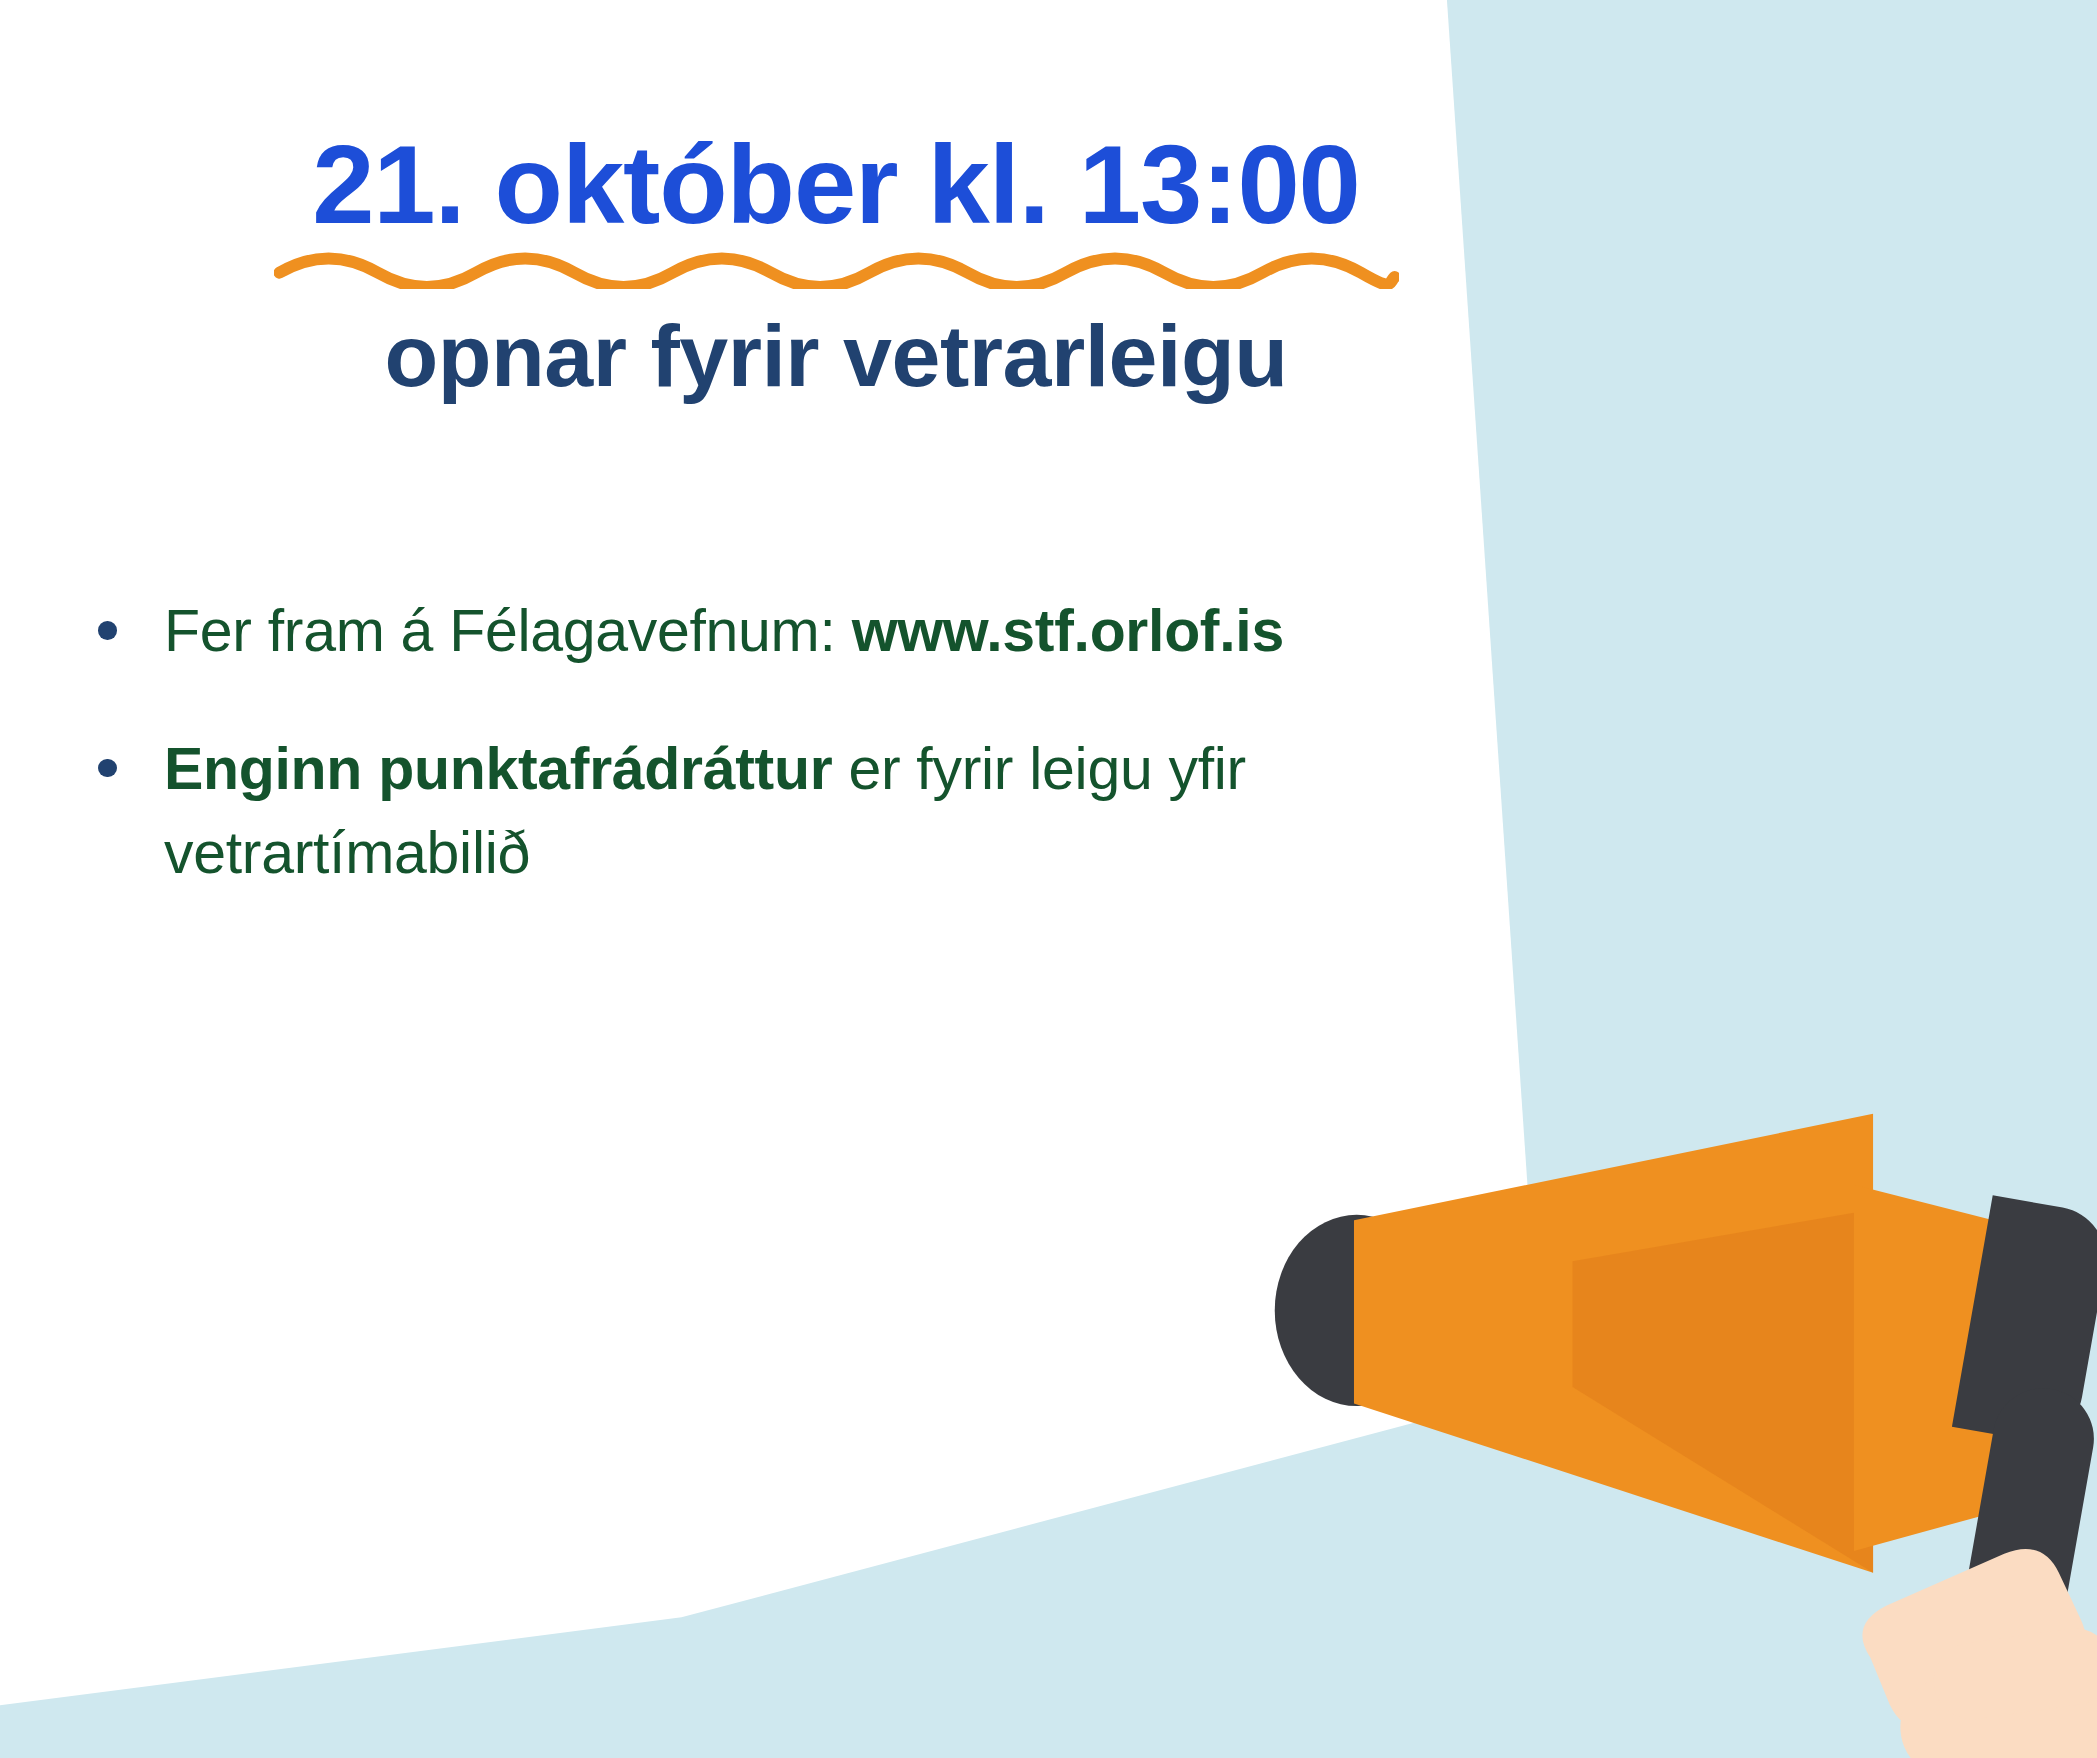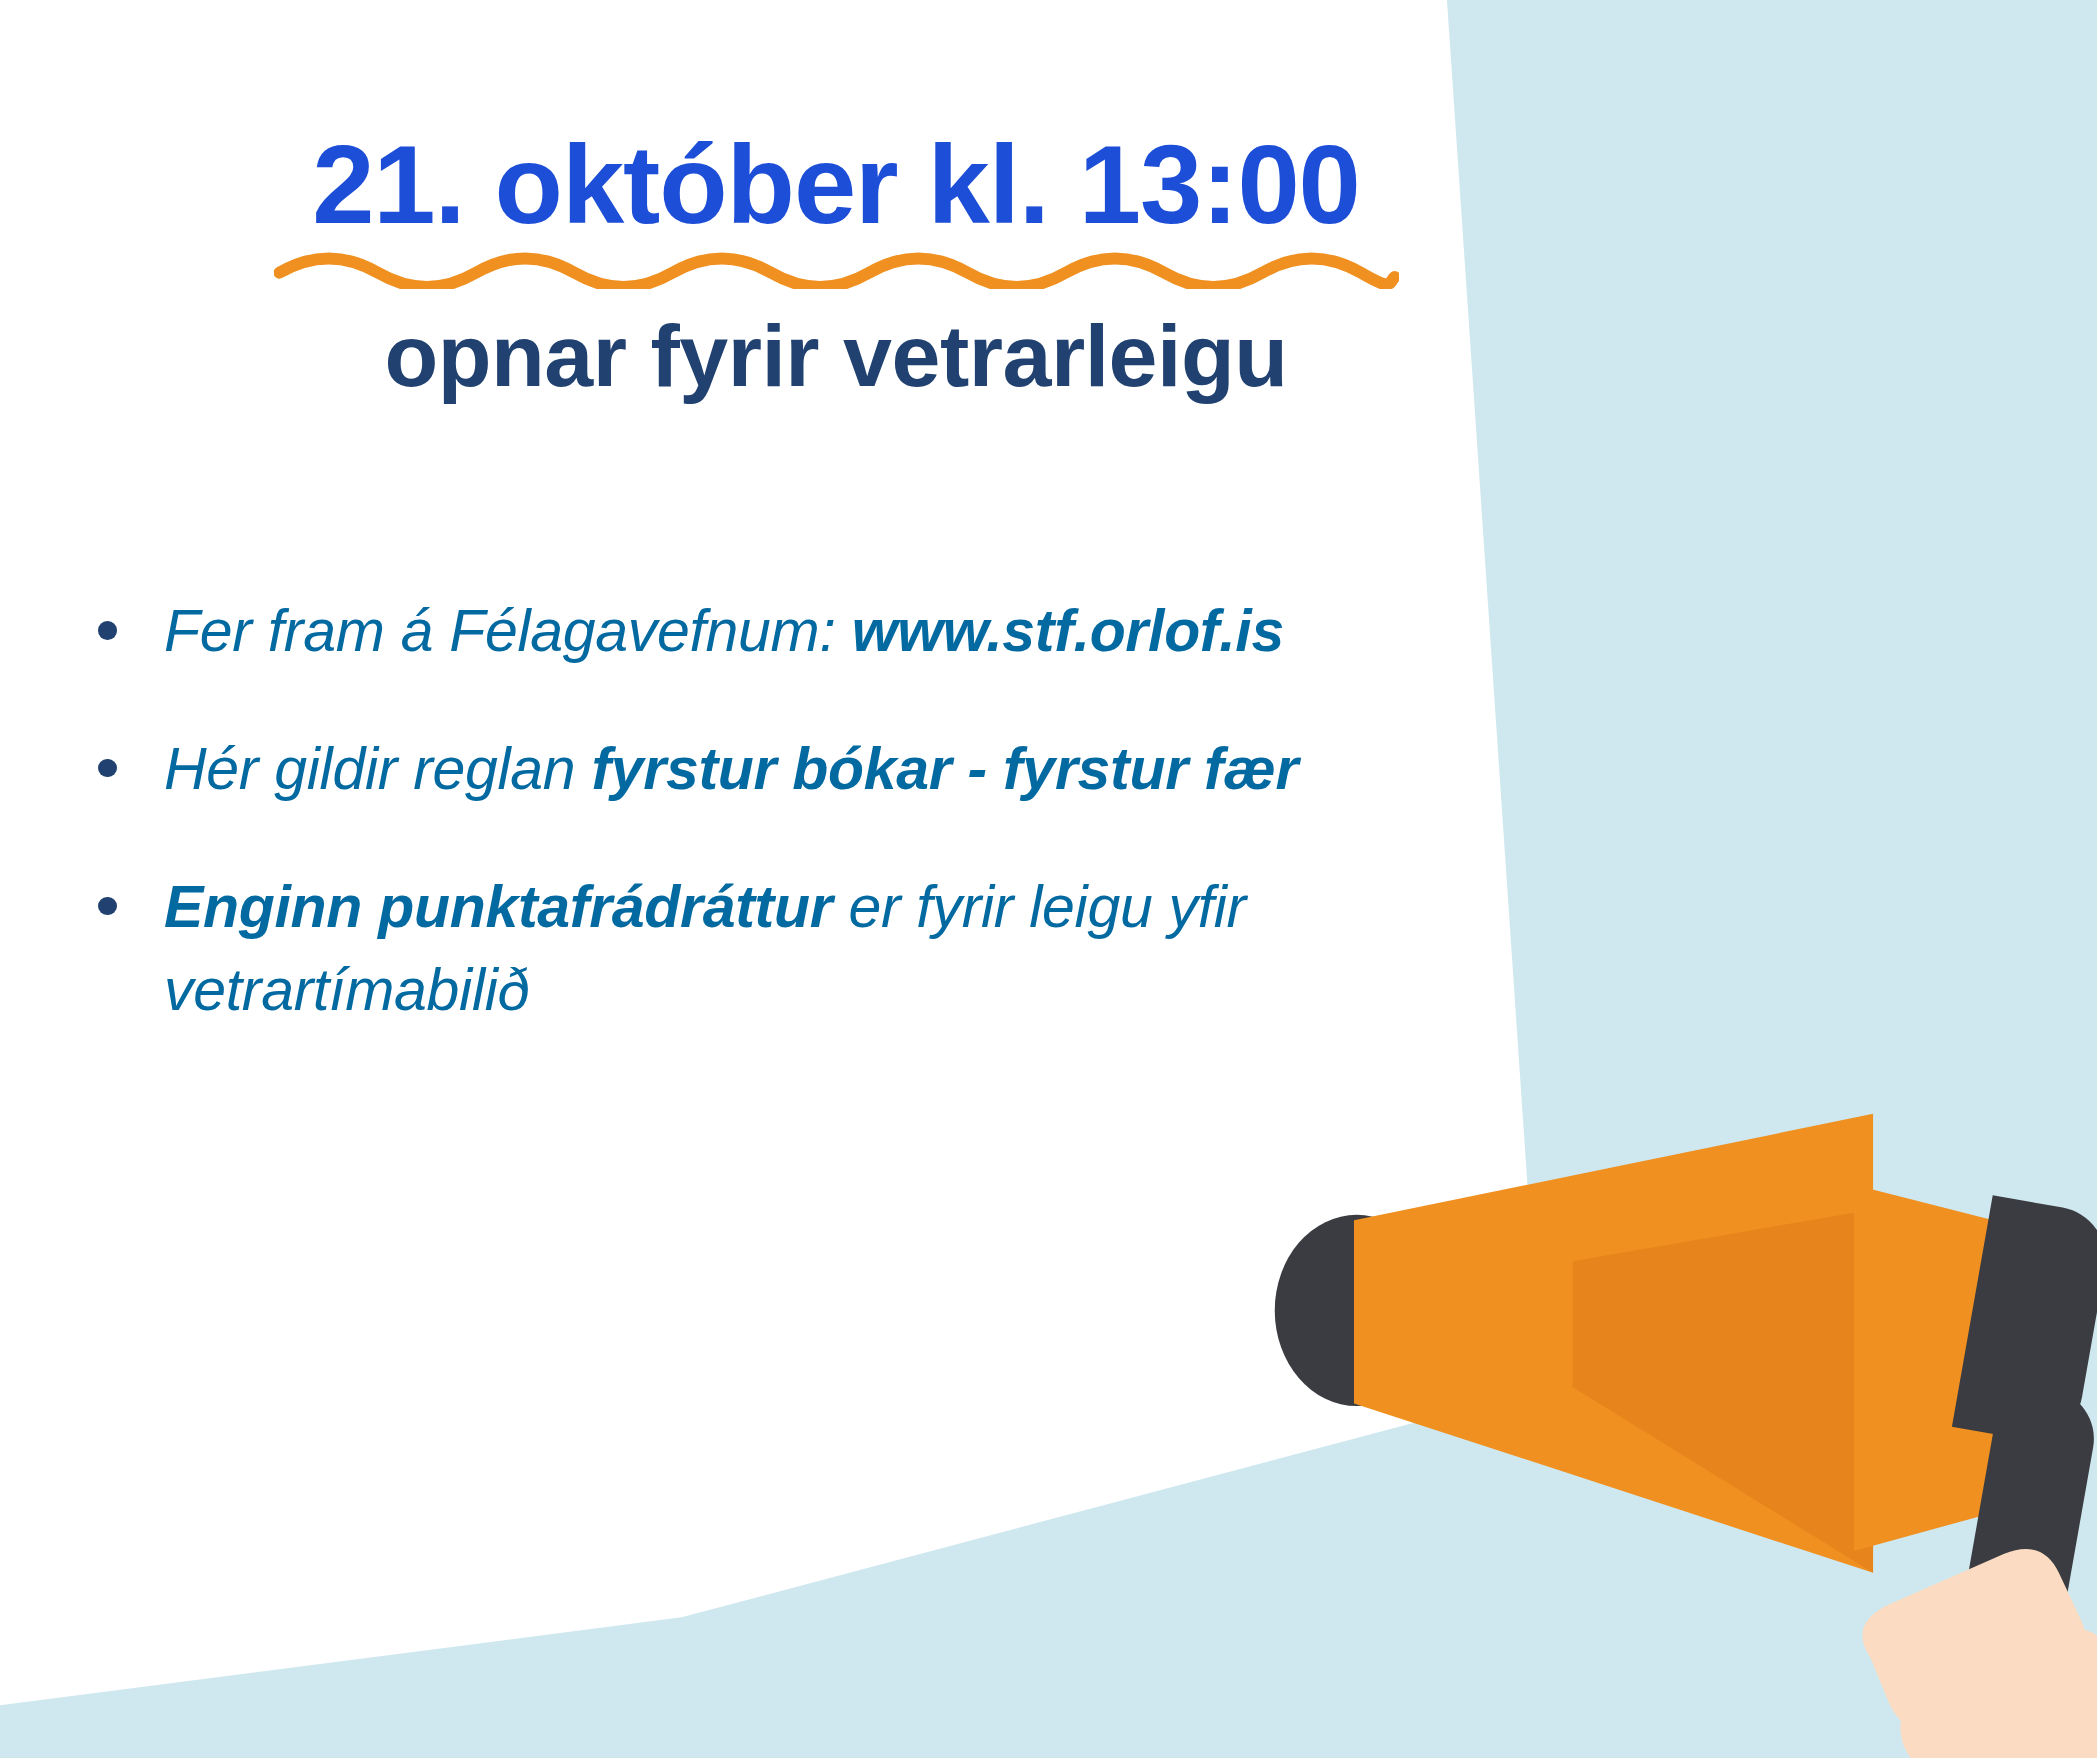--- a/index.html
+++ b/index.html
@@ -69,22 +69,21 @@
     width: 1475px;
     list-style: none;
     margin: 0;
     padding: 0;
   }
   .bullets li {
     position: relative;
     padding-left: 82px;
     margin-bottom: 54px;
     font-size: 59px;
-    font-style: italic;
-    color: #0369a1;
+    color: #14532d;
     line-height: 1.42;
     letter-spacing: -0.3px;
   }
   .bullets li:last-child {
     margin-bottom: 0;
     margin-top: 48px;
   }
   .bullets li .dot {
     position: absolute;
     left: 16.4px;
@@ -121,24 +120,20 @@
   <div class="headline-sub">opnar fyrir vetrarleigu</div>
 </div>
 
 <ul class="bullets">
   <li>
     <span class="dot"></span>
     <span><span>Fer fram á Félagavefnum: </span><span class="b">www.stf.orlof.is</span></span>
   </li>
   <li>
     <span class="dot"></span>
-    <span><span>Hér gildir reglan </span><span class="b">fyrstur bókar - fyrstur fær</span></span>
-  </li>
-  <li>
-    <span class="dot"></span>
     <span><span class="b">Enginn punktafrádráttur</span><span> er fyrir leigu yfir vetrartímabilið</span></span>
   </li>
 </ul>
 
 <svg class="megaphone" viewBox="0 0 1700 1250" aria-hidden="true">
 
   <ellipse cx="305" cy="420" rx="150" ry="175" fill="#3a3c41"></ellipse>
 
   <path d="M300 255 L1250 60 L1250 900 L300 590 Z" fill="#ef9020"></path>
 

